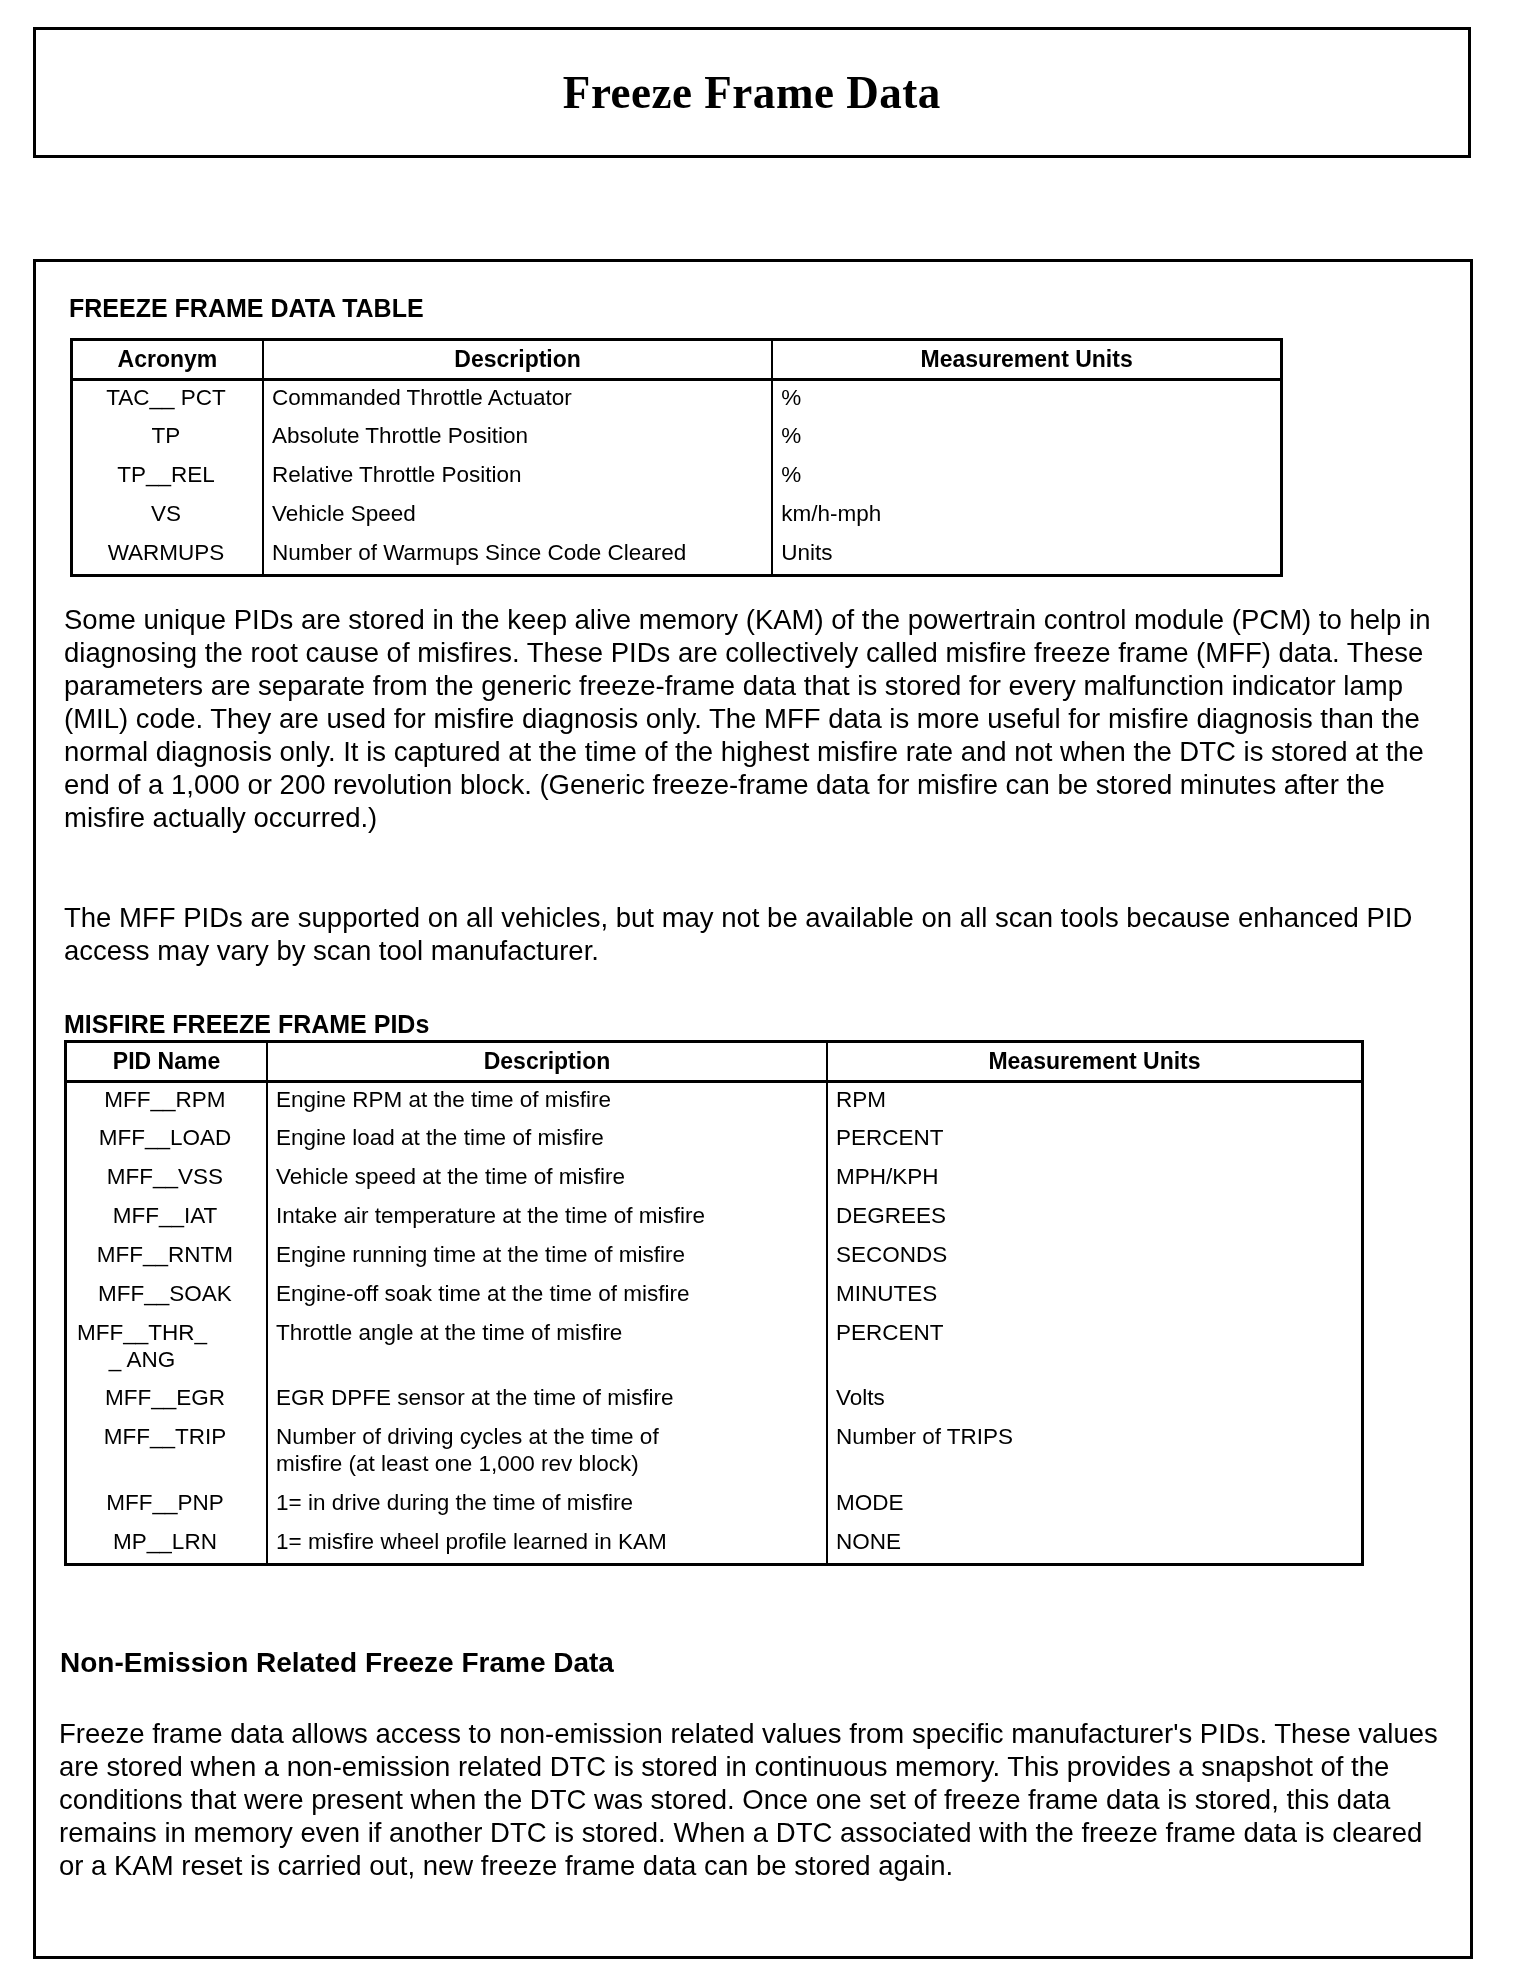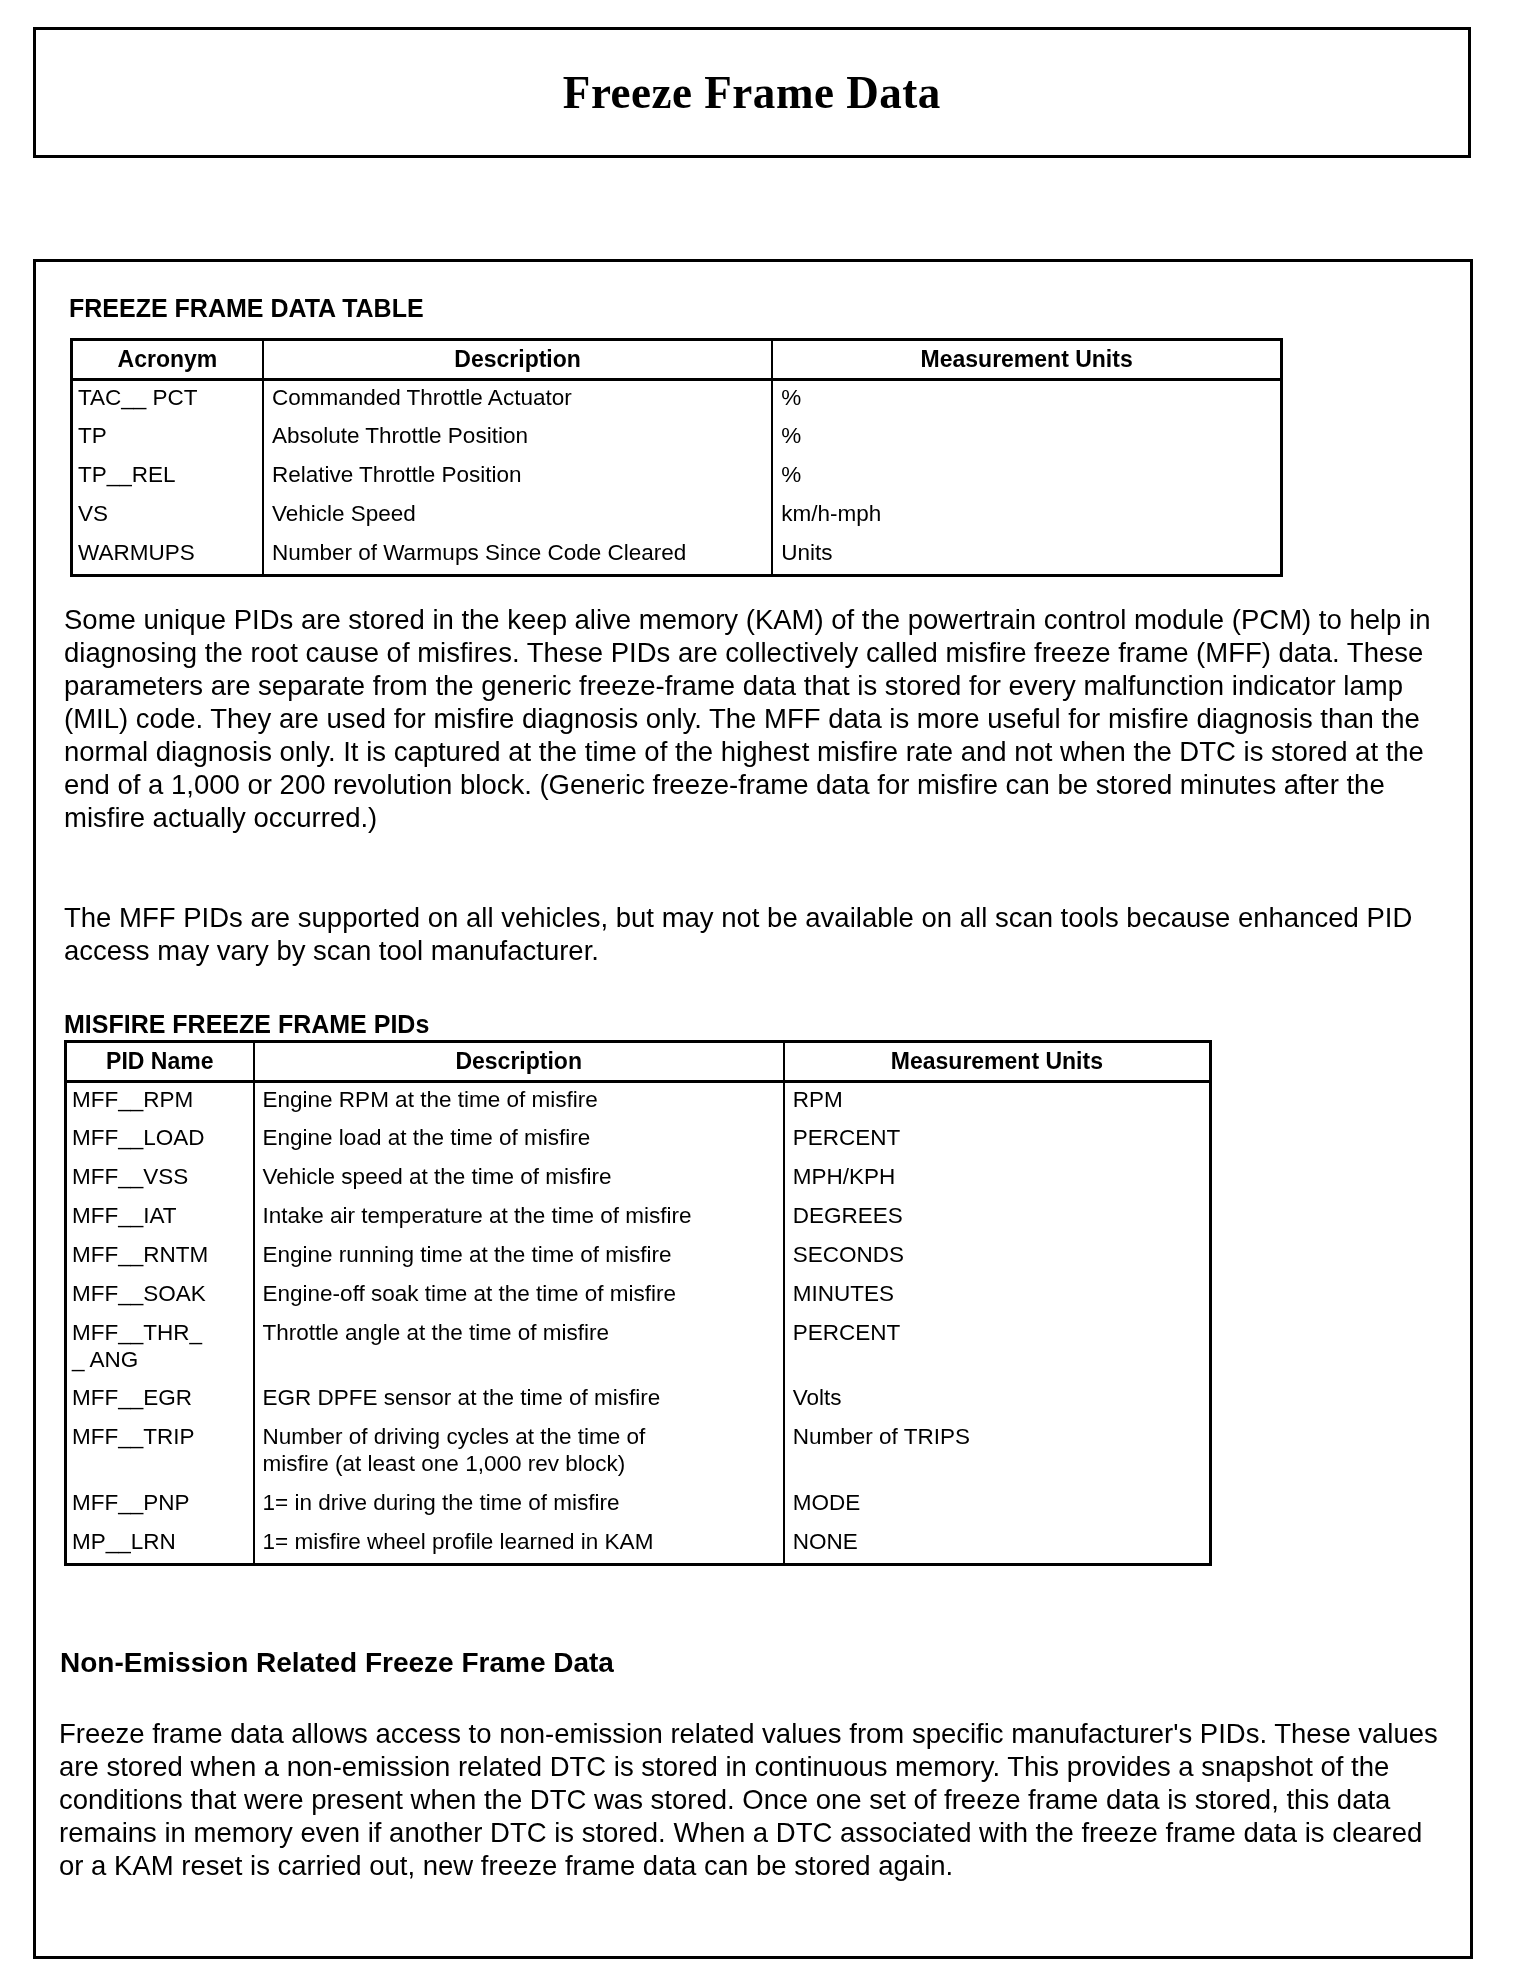--- a/index.html
+++ b/index.html
@@ -9,21 +9,21 @@
   .title-box h1 { margin: 0; font-family: "Liberation Serif", serif; font-weight: bold; font-size: 46px; letter-spacing: 0.5px; transform: scaleX(0.98); }
 
   .main-box { position: absolute; left: 33px; top: 259px; width: 1440px; height: 1700px; border: 3px solid #000; box-sizing: border-box; }
 
   .sec-heading { position: absolute; font-weight: bold; font-size: 25px; margin: 0; }
 
   table.data { position: absolute; border-collapse: collapse; border: 3px solid #000; font-size: 22.5px; }
   table.data th { font-weight: bold; font-size: 23px; text-align: center; border-bottom: 3px solid #000; border-left: 2px solid #000; padding: 0 6px; height: 37px; }
   table.data th:first-child { border-left: none; }
   table.data td { vertical-align: top; padding: 3px 8px 0 8px; border-left: 2px solid #000; line-height: 27px; }
-  table.data td:first-child { border-left: none; padding-left: 5px; }
+  table.data td:first-child { border-left: none; padding-left: 5px; text-align: center; }
 
   p.body-text { position: absolute; margin: 0; font-size: 27.5px; line-height: 33px; letter-spacing: 0px; }
 </style>
 </head>
 <body>
 
 <div class="title-box">
   <h1>Freeze Frame Data</h1>
 </div>
 
@@ -72,21 +72,21 @@
     </tr>
   </tbody>
 </table>
 
 <p class="body-text" style="left:64px; top:603px; width:1385px;">Some unique PIDs are stored in the keep alive memory (KAM) of the powertrain control module (PCM) to help in diagnosing the root cause of misfires. These PIDs are collectively called misfire freeze frame (MFF) data. These parameters are separate from the generic freeze-frame data that is stored for every malfunction indicator lamp (MIL) code. They are used for misfire diagnosis only. The MFF data is more useful for misfire diagnosis than the normal diagnosis only. It is captured at the time of the highest misfire rate and not when the DTC is stored at the end of a 1,000 or 200 revolution block. (Generic freeze-frame data for misfire can be stored minutes after the misfire actually occurred.)</p>
 
 <p class="body-text" style="left:64px; top:901px; width:1385px;">The MFF PIDs are supported on all vehicles, but may not be available on all scan tools because enhanced PID access may vary by scan tool manufacturer.</p>
 
 <h2 class="sec-heading" style="left:64px; top:979px;margin-top:31px;">MISFIRE FREEZE FRAME PIDs</h2>
 
-<table class="data" style="left:64px; top:1040px; width:1148px;">
+<table class="data" style="left:64px; top:1040px; width:1300px;">
   <colgroup>
       <col style="width:206px">
       <col style="width:570px">
       <col style="width:572px">
     </colgroup>
   <thead>
     <tr>
       <th>PID Name</th>
       <th>Description</th>
       <th>Measurement Units</th>

